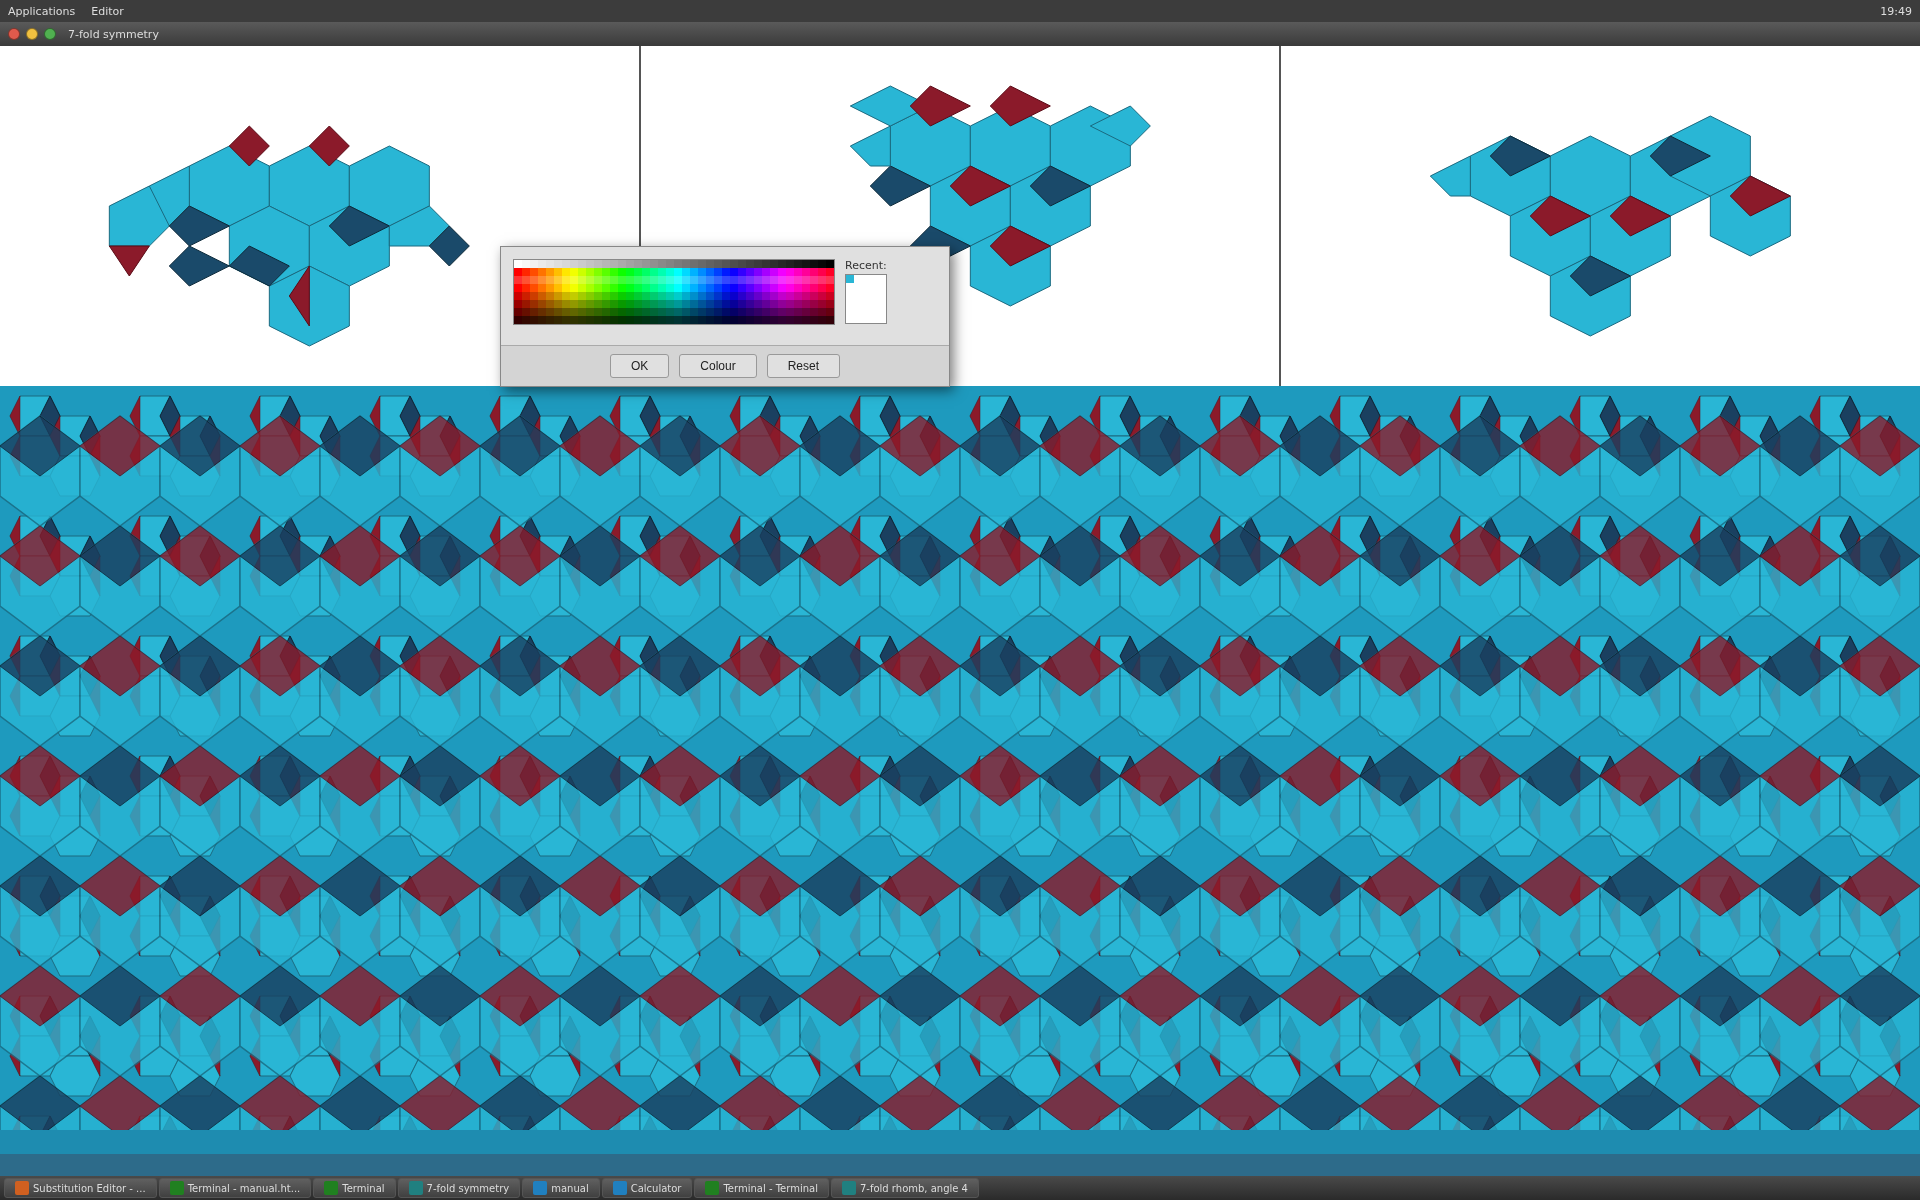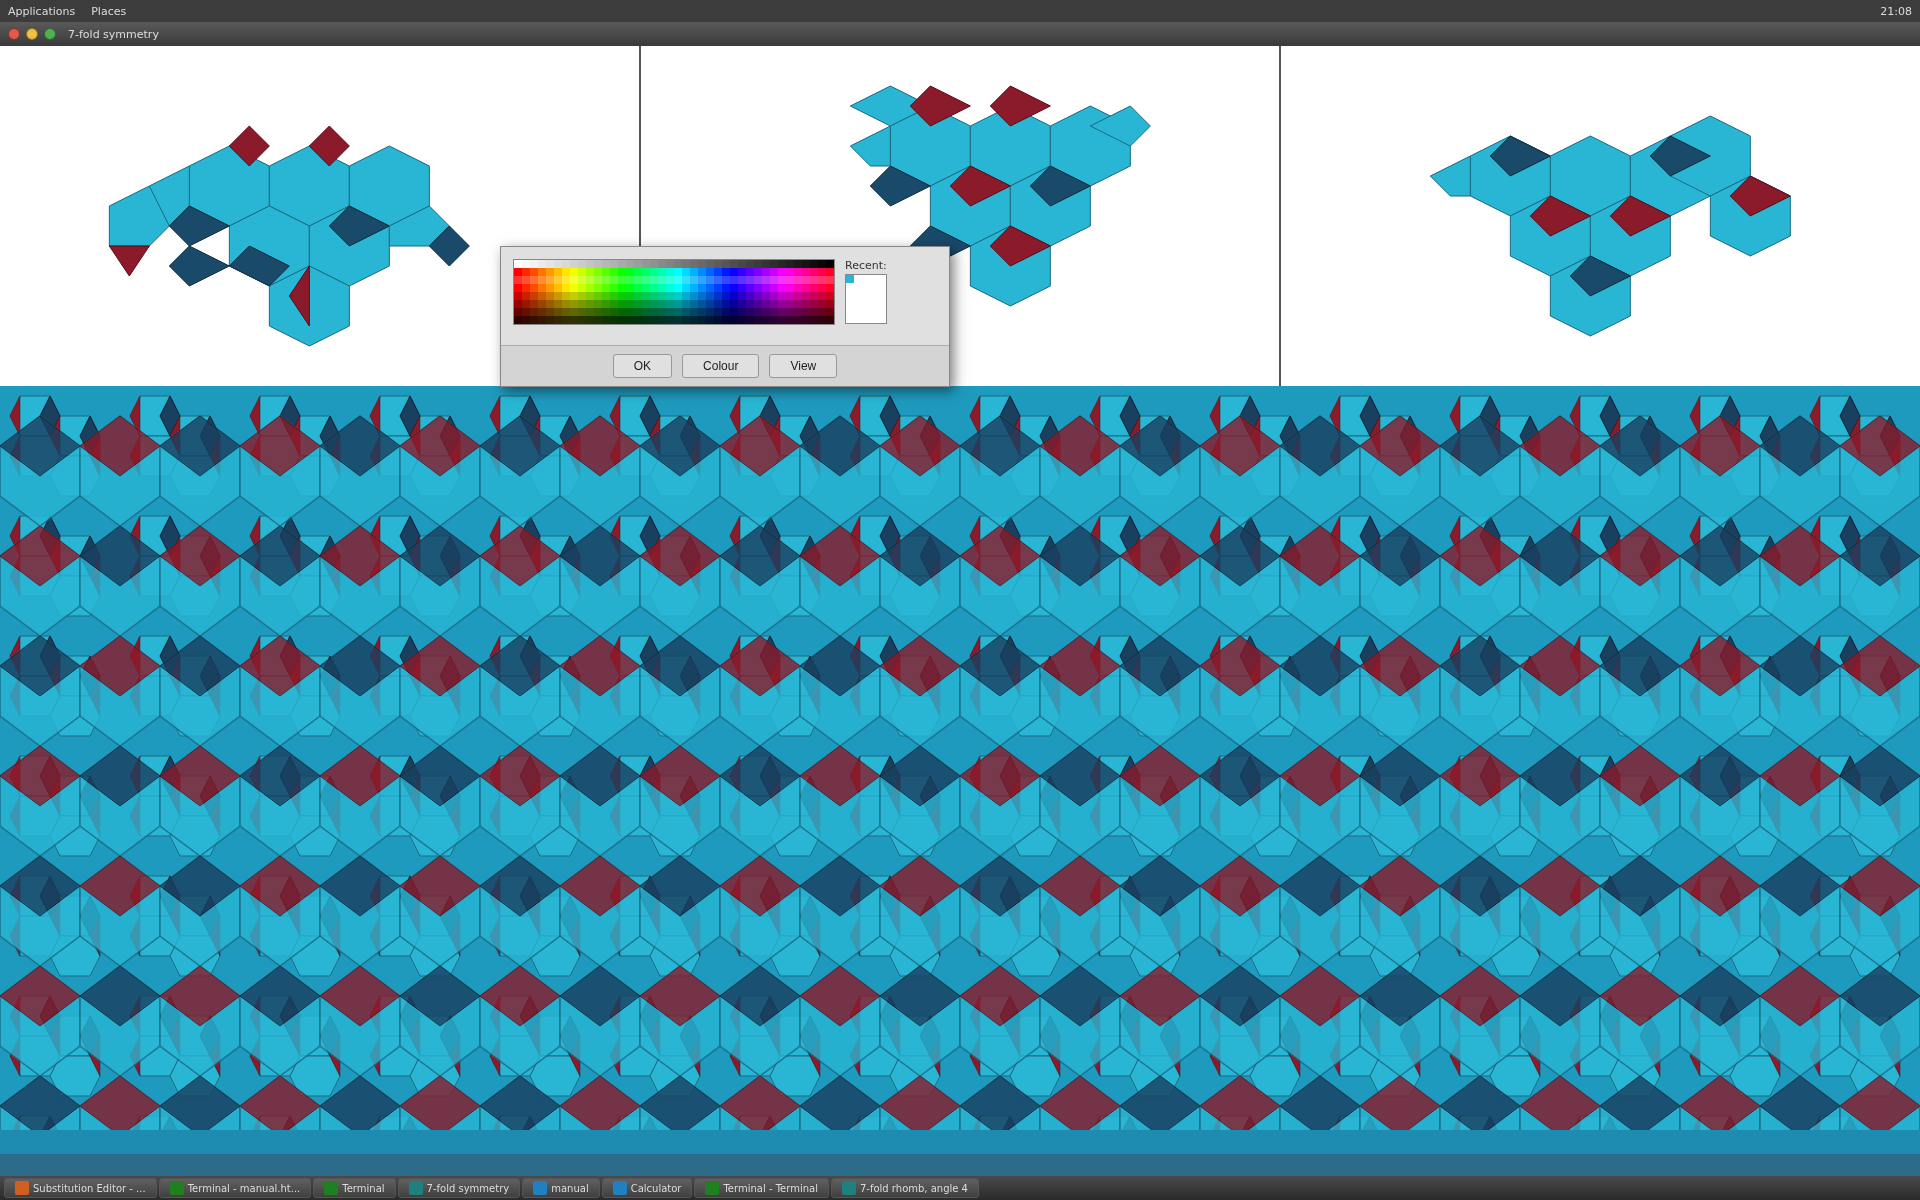--- a/index.html
+++ b/index.html
@@ -283,24 +283,24 @@
       background: #1e9abe;
       overflow: hidden;
     }
   </style>
 </head>
 <body>
 
 <div id="top-bar">
   <div id="top-bar-left">
     <span>Applications</span>
-    <span>Places</span>
+    <span>Editor</span>
   </div>
   <div id="top-bar-right">
-    <span>21:08</span>
+    <span>19:49</span>
   </div>
 </div>
 
 <div id="app-window">
 
   <div id="title-bar">
     <div class="win-btn close"></div>
     <div class="win-btn minimize"></div>
     <div class="win-btn maximize"></div>
     <span id="title-text">7-fold symmetry</span>
@@ -1126,21 +1126,21 @@
               <div class="recent-cell white"></div>
             </div>
           </div>
         </div>
       </div>
 
 
       <div id="dialog-buttons">
         <button class="dialog-btn">OK</button>
         <button class="dialog-btn">Colour</button>
-        <button class="dialog-btn">View</button>
+        <button class="dialog-btn">Reset</button>
       </div>
     </div>
   </div>
 
   <div id="taskbar">
   <div class="taskbar-item"><span style="width:14px;height:14px;background:#d06020;border-radius:2px;display:inline-block;flex-shrink:0;"></span> Substitution Editor - ...</div>
       <div class="taskbar-item"><span style="width:14px;height:14px;background:#208020;border-radius:2px;display:inline-block;flex-shrink:0;"></span> Terminal - manual.ht...</div>
       <div class="taskbar-item"><span style="width:14px;height:14px;background:#208020;border-radius:2px;display:inline-block;flex-shrink:0;"></span> Terminal</div>
       <div class="taskbar-item"><span style="width:14px;height:14px;background:#208080;border-radius:2px;display:inline-block;flex-shrink:0;"></span> 7-fold symmetry</div>
       <div class="taskbar-item"><span style="width:14px;height:14px;background:#2080c0;border-radius:2px;display:inline-block;flex-shrink:0;"></span> manual</div>

